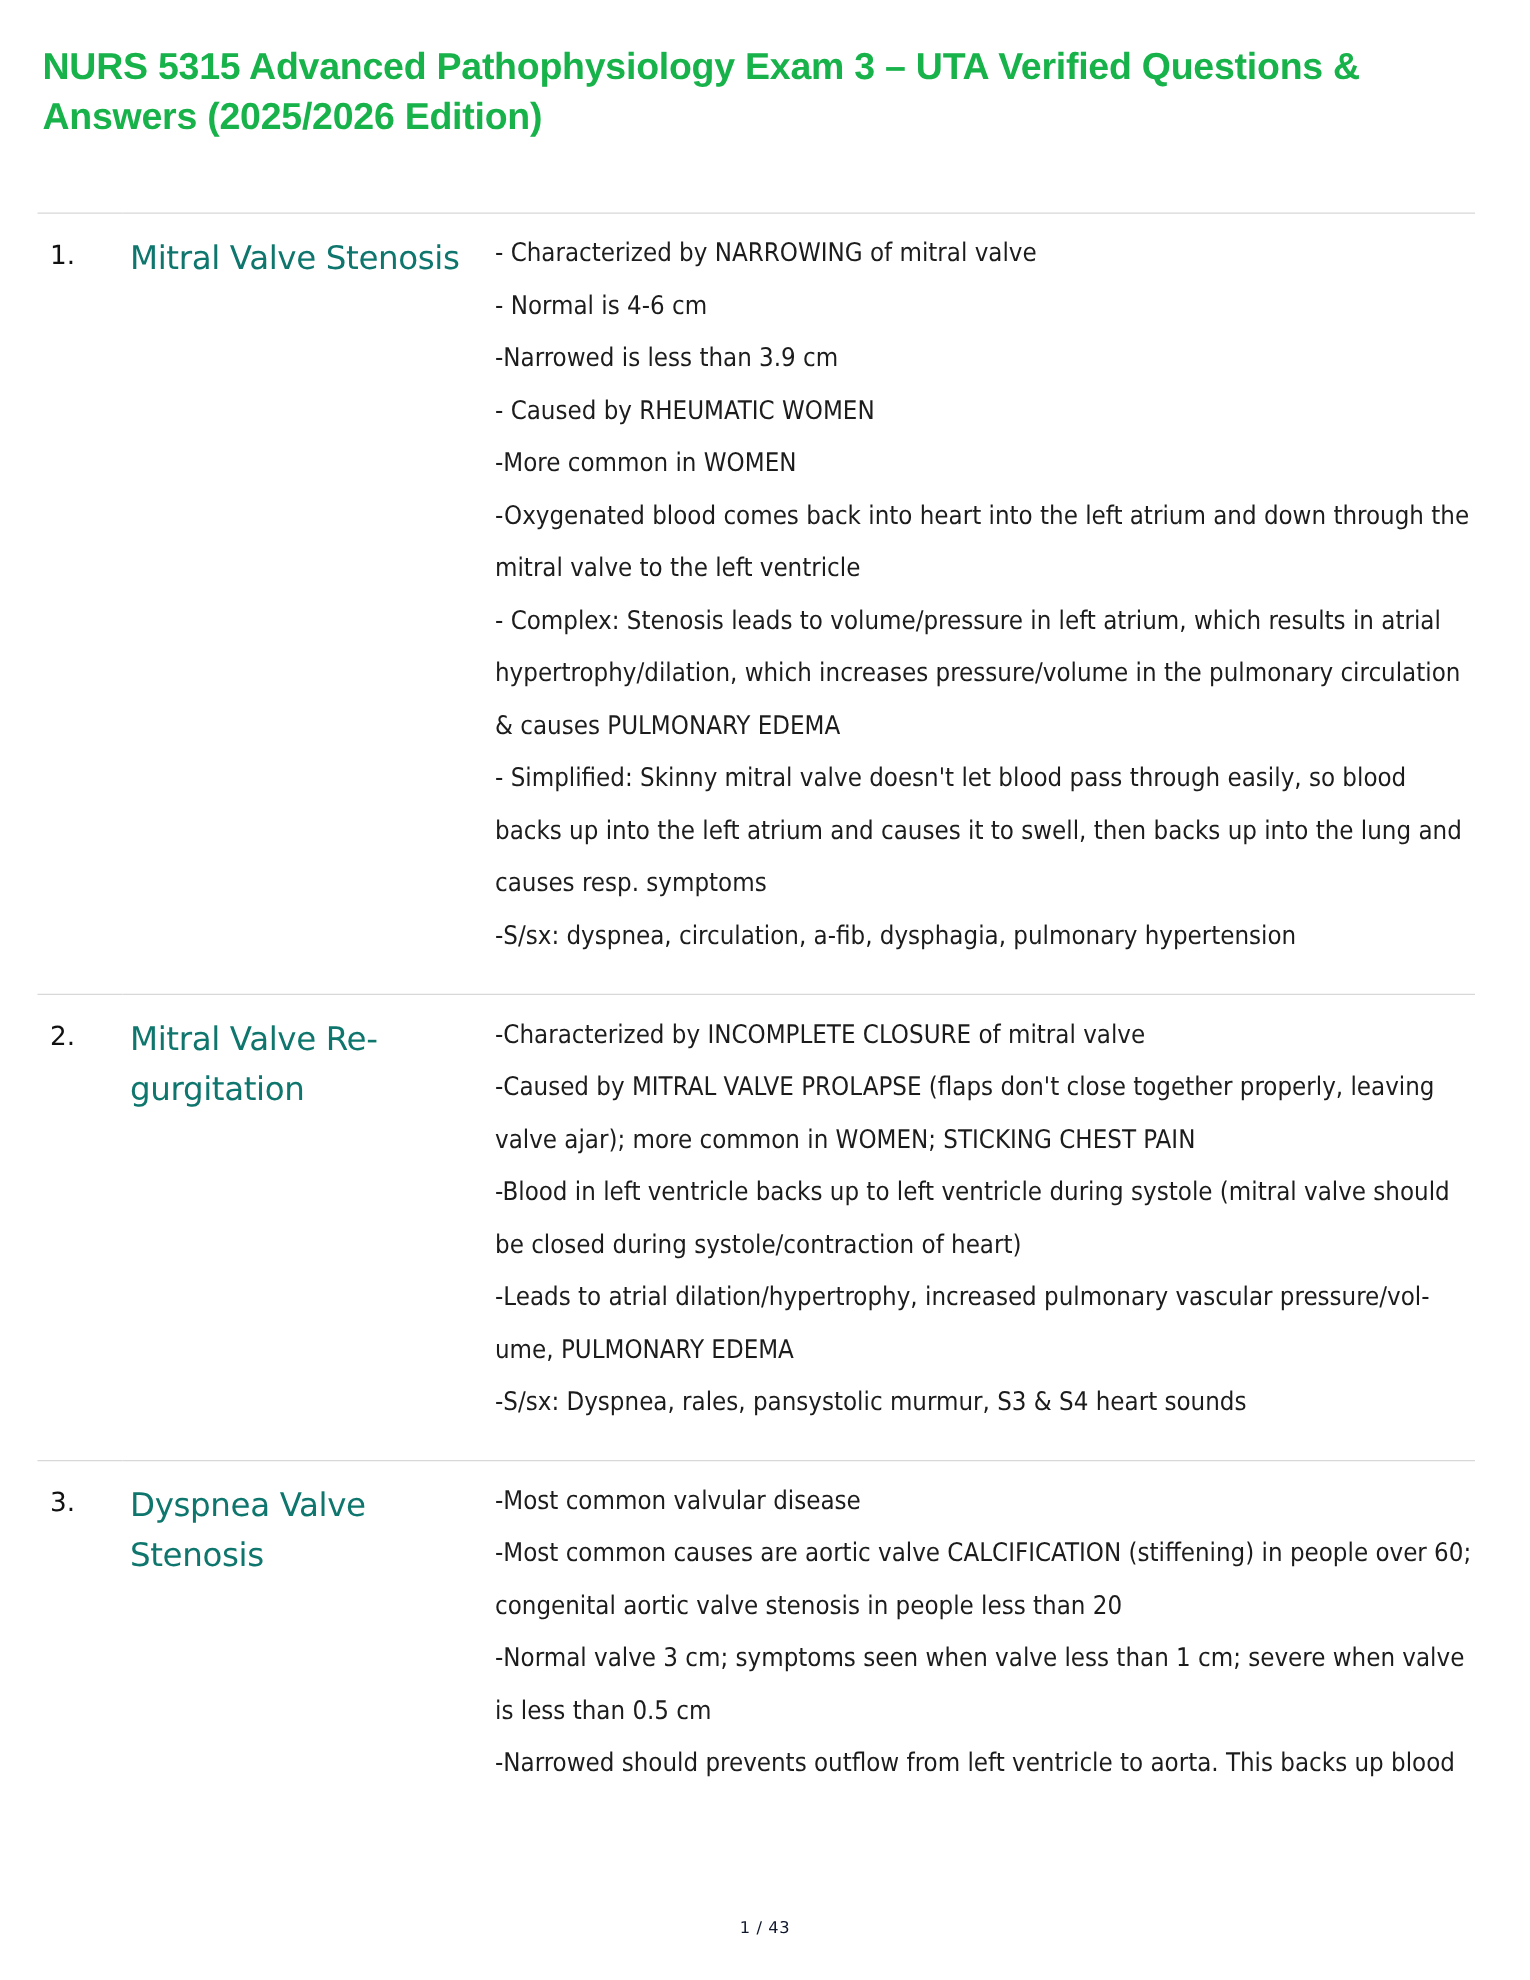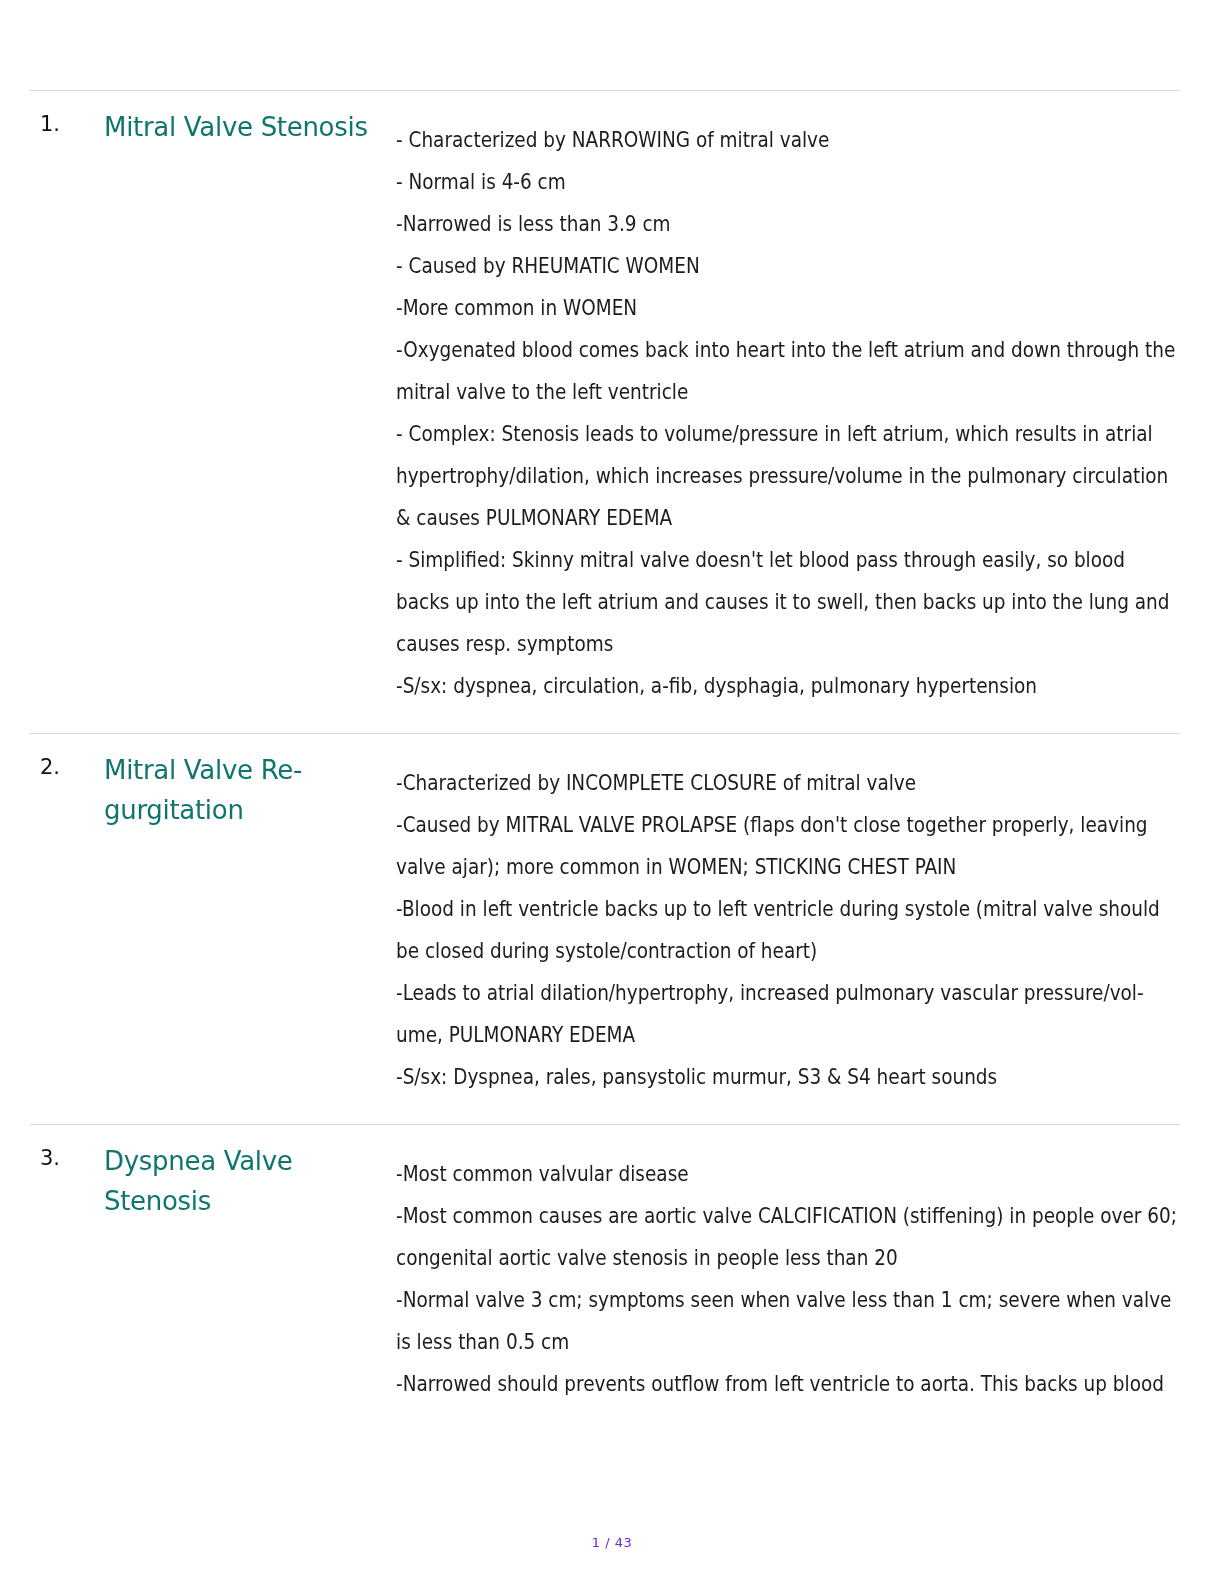--- a/index.html
+++ b/index.html
@@ -58,47 +58,48 @@
     vertical-align: top;
     padding: 16px 24px 26px 6px;
     font-family: "DejaVu Sans", sans-serif;
     font-size: 26px;
     line-height: 40px;
     color: #0f766e;
     letter-spacing: -0.3px;
   }
   .cell-def {
     vertical-align: top;
-    padding: 28px 0 26px 0;
+    padding: 10px 0 26px 0;
     font-family: "DejaVu Sans Condensed", "DejaVu Sans", sans-serif;
     font-size: 20.5px;
     line-height: 42px;
     color: #1c1c1c;
   }
   .cell-def .line {
     display: block;
     font-stretch: condensed;
   }
   .footer {
     position: absolute;
     left: 0;
     right: 0;
     bottom: 34px;
     text-align: center;
     font-family: "DejaVu Sans", sans-serif;
     font-size: 13px;
-    color: #6d28d9;
+    color: #0f172a;
     letter-spacing: 0.5px;
   }
 </style>
 </head>
 <body>
 
 <div class="page">
 
+  <h1 class="doc-title">NURS 5315 Advanced Pathophysiology Exam 3 – UTA Verified Questions &amp; Answers (2025/2026 Edition)</h1>
 
   <table class="qa-table">
     <tbody>
       <tr class="qa-row">
         <td class="cell-num">1.</td>
         <td class="cell-term">Mitral Valve Stenosis</td>
         <td class="cell-def">
           <span class="line">- Characterized by NARROWING of mitral valve</span>
           <span class="line">- Normal is 4-6 cm</span>
           <span class="line">-Narrowed is less than 3.9 cm</span>

